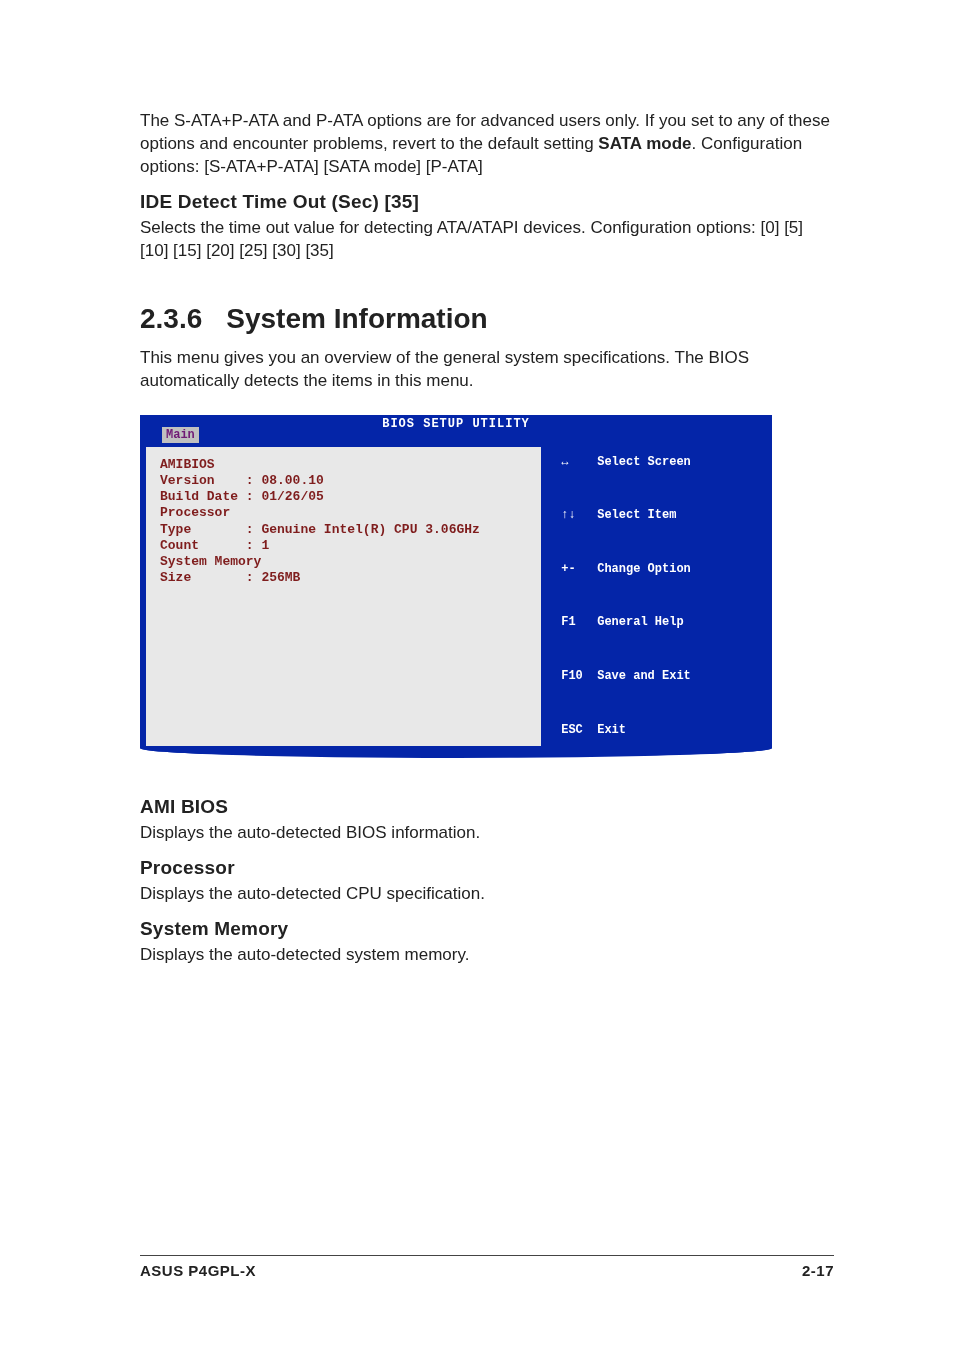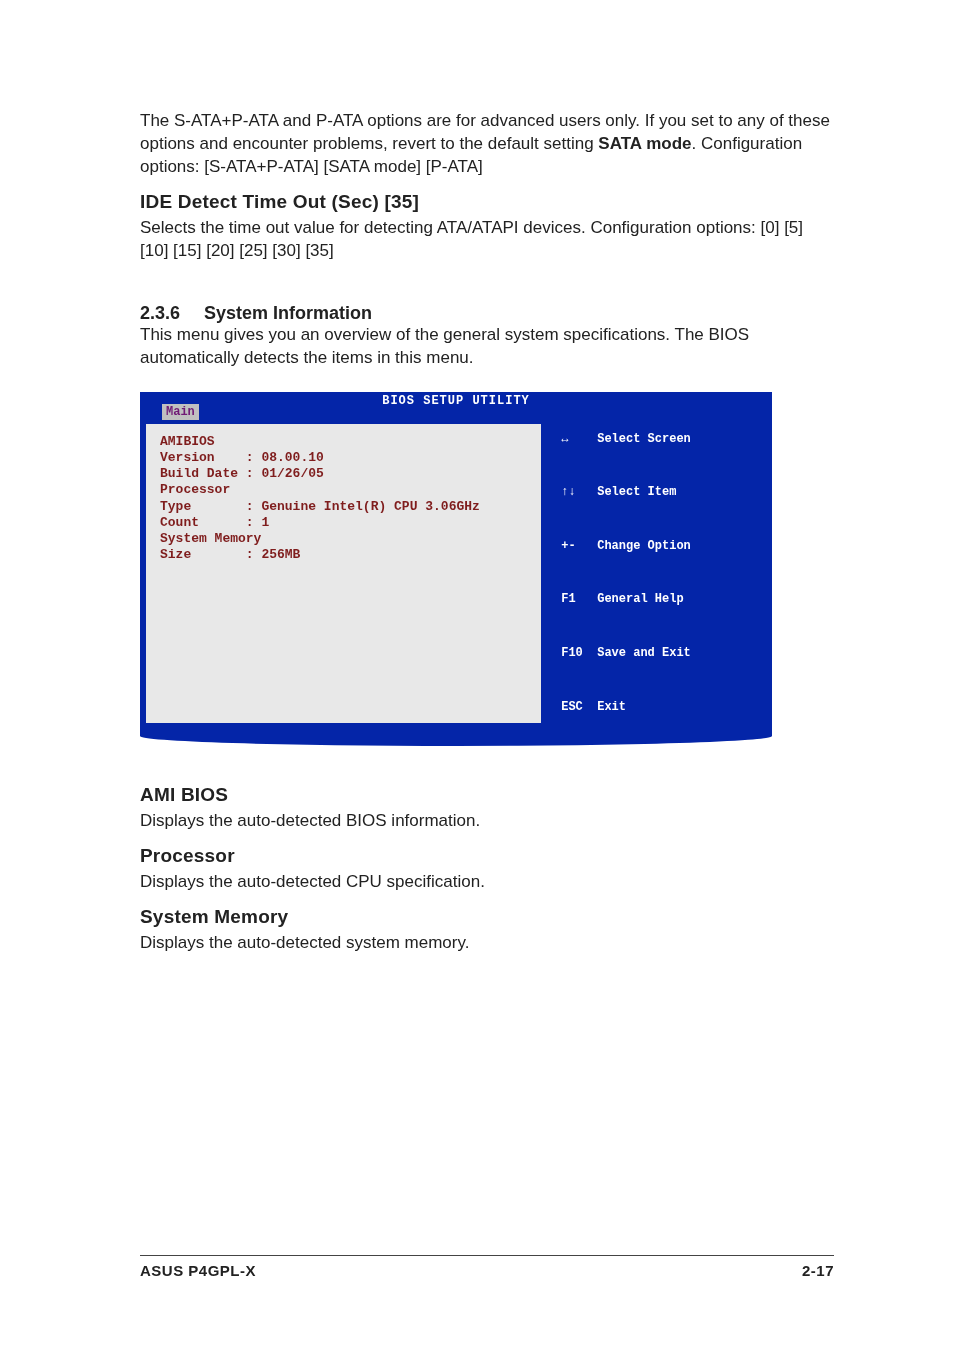--- a/index.html
+++ b/index.html
@@ -19,37 +19,38 @@
     }
     .bold { font-weight: bold; }
     .h3 {
       font-size: 19px;
       font-weight: bold;
       margin-top: 12px;
       margin-bottom: 4px;
       letter-spacing: 0.2px;
     }
     .h2 {
-      font-size: 18px;
+      font-size: 28px;
       font-weight: bold;
       margin-top: 40px;
+      margin-bottom: 12px;
     }
     .h2 .secnum { margin-right: 24px; }
     
     .bios {
       margin-top: 22px;
       width: 632px;
       background: #0425a8;
       color:#d7d7d7;
       font-family: "Courier New", monospace;
       font-size: 13px;
       border-radius: 0 0 60% 60% / 0 0 12px 12px;
       overflow: hidden;
       position: relative;
-      padding-bottom: 15px;
+      padding-bottom: 4px;
     }
     .bios-header{
       background:#0425a8;
       position:relative;
       height:28px;
     }
     .bios-title{
       position:absolute;
       left:0; right:0; top:0;
       text-align:center;

